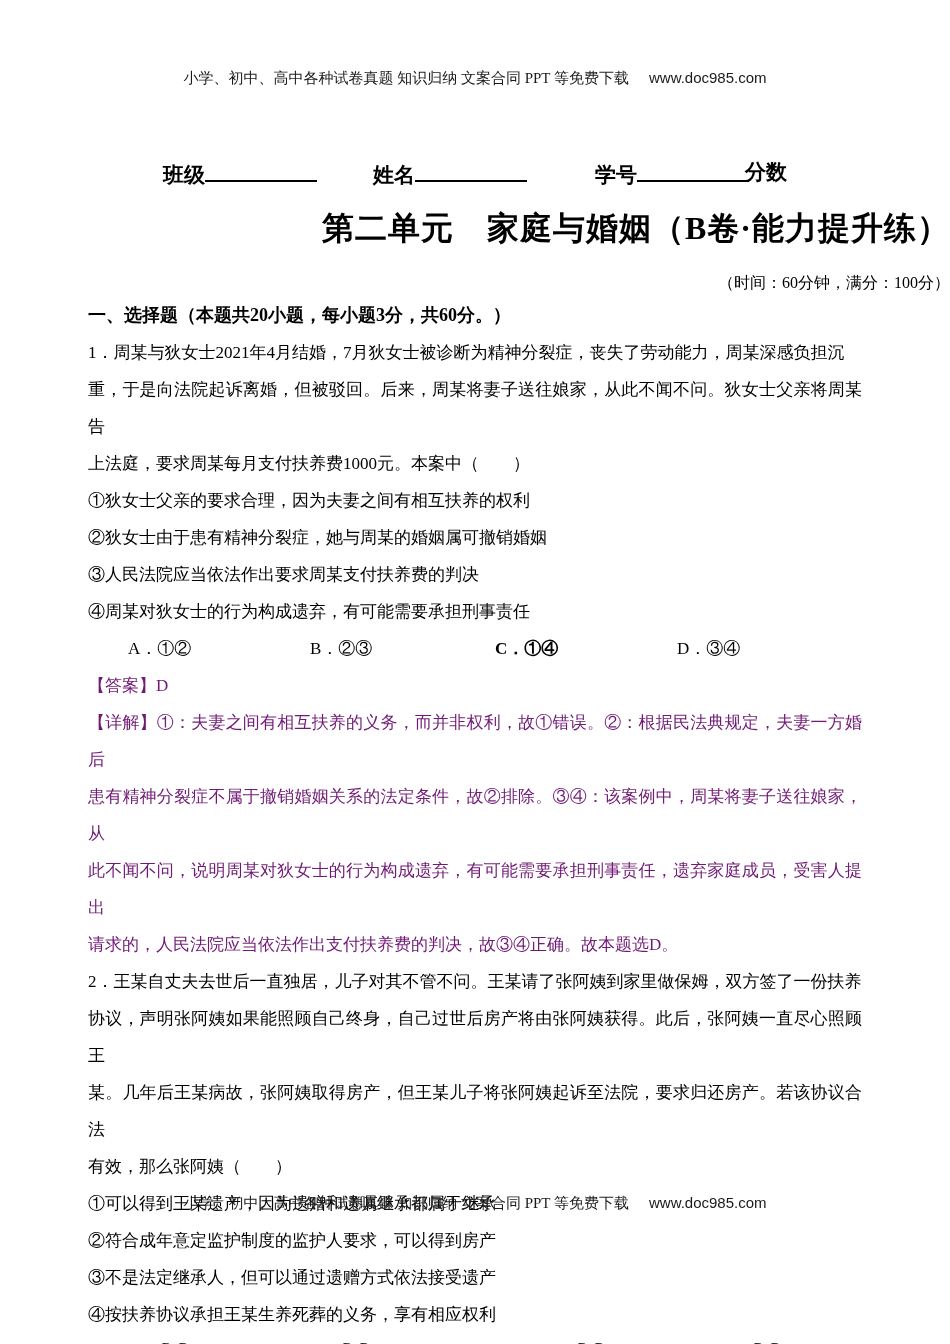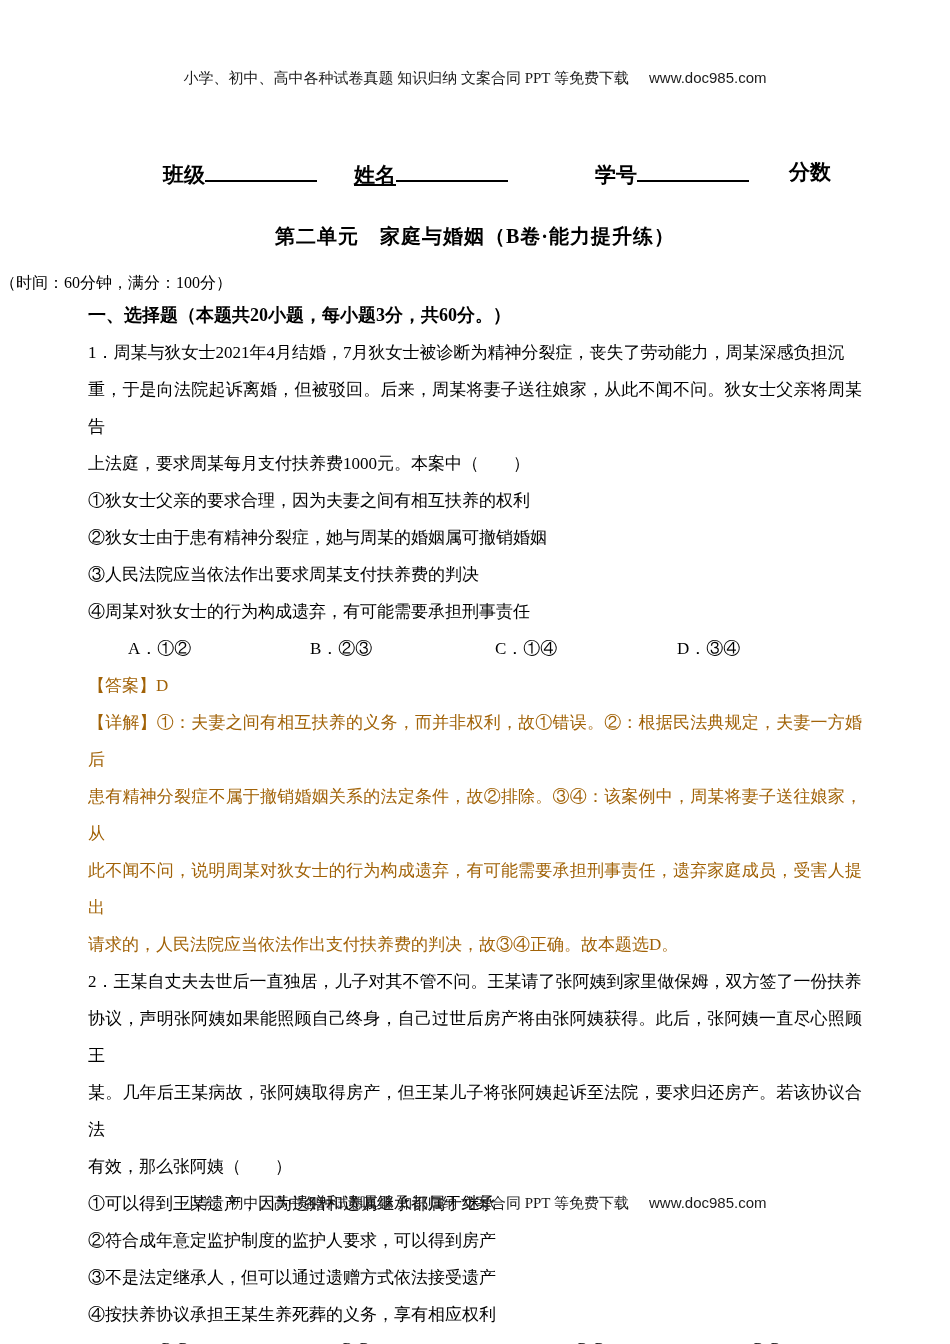--- a/index.html
+++ b/index.html
@@ -40,61 +40,61 @@
   }
   .field-group { position: absolute; top: 0; white-space: nowrap; }
   .field-group .blank {
     display: inline-block;
     width: 112px;
     height: 1.05em;
     border-bottom: 2px solid #000;
     vertical-align: baseline;
   }
   .fg-class { left: 163px; }
-  .fg-name  { left: 354px; text-decoration: underline; }
+  .fg-name  { left: 373px; }
   .fg-id    { left: 555px; margin-left: 40px; }
-  .fg-score { left: 789px; }
+  .fg-score { left: 745px; }
 
   .doc-title {
     position: absolute;
-    top: 220px;
+    top: 212px;
     left: 0; width: 100%;
-    text-align: center;
-    font-size: 20px;
+    text-align: right;
+    font-size: 32px;
     font-weight: bold;
     line-height: 32px;
     letter-spacing: 1px;
   }
   .doc-subtitle {
     position: absolute;
     top: 273px;
     left: 0; width: 100%;
-    text-align: left;
+    text-align: right;
     font-size: 16px;
     line-height: 20px;
   }
 
   .body-block {
     position: absolute;
     top: 297px;
     left: 88px;
     width: 774px;
   }
   .line {
     min-height: 37px;
     line-height: 37px;
     font-size: 17px;
     text-align: justify;
   }
   .section-heading { font-weight: bold; font-size: 18px; }
-  .red { color: #a16207; }
+  .red { color: #701a75; }
 
   .choices-row { display: flex; margin-left: 40px; }
   .choices-row span { display: inline-block; white-space: nowrap; }
-  .q1c1 { width: 182px; } .q1c2 { width: 185px; } .q1c3 { width: 182px; }
+  .q1c1 { width: 182px; } .q1c2 { width: 185px; } .q1c3 { width: 182px; font-weight: bold; }
   .q2c1 { width: 182px; } .q2c2 { width: 235px; } .q2c3 { width: 175px; }
 </style>
 </head>
 <body>
 
 <div class="page">
 
   <div class="site-line header-line">
     <span>小学、初中、高中各种试卷真题 知识归纳 文案合同 PPT 等免费下载</span><span class="url">www.doc985.com</span>
   </div>

